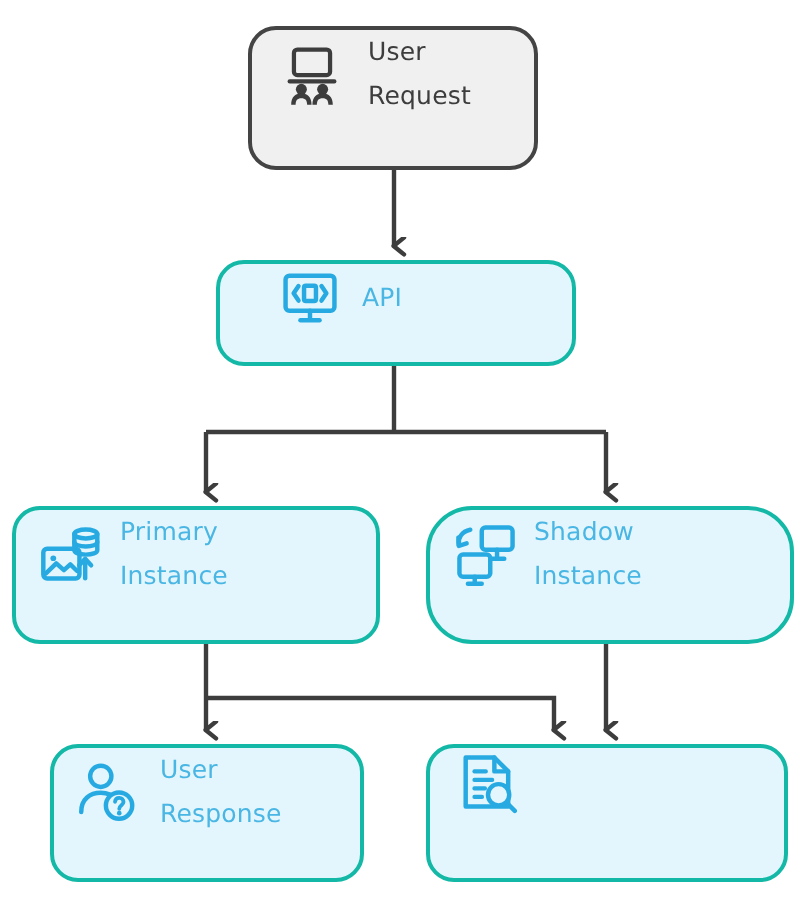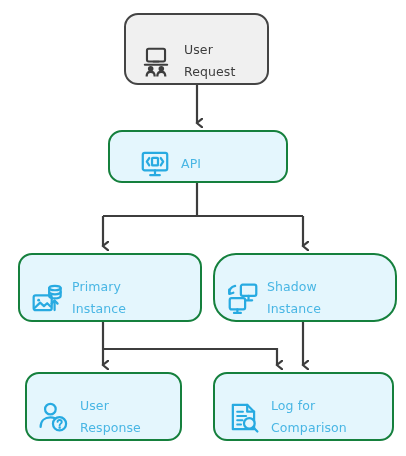--- a/index.html
+++ b/index.html
@@ -27,21 +27,21 @@
     top: 0;
     width: 406px;
     height: 456px;
     pointer-events: none;
   }
   .node {
     position: absolute;
     box-sizing: border-box;
     border-radius: 14px;
     display: flex;
-    align-items: flex-end;
+    align-items: flex-start;
     justify-content: flex-start;
   }
   .node-inner {
     display: flex;
     align-items: center;
     gap: 7px;
     padding-left: 11px;
   }
   .node-icon {
     flex: 0 0 auto;
@@ -51,37 +51,37 @@
   }
   .node-label {
     font-size: 12.5px;
     line-height: 22px;
     white-space: pre-line;
     letter-spacing: 0.1px;
   }
   
   .node.accent {
     background: #e4f6fd;
-    border: 2px solid #15803d;
+    border: 2px solid #14b8a6;
   }
   .node.accent .node-label {
     color: #49b6e4;
   }
   
   .node.neutral {
     background: #f0f0f0;
     border: 2px solid #444444;
   }
   .node.neutral .node-label {
     color: #3d3d3d;
   }
   
   #node-user-request { left: 124px; top: 13px;  width: 145px; height: 72px; }
   #node-api          { left: 108px; top: 130px; width: 180px; height: 53px; }
-  #node-primary      { left: 18px;  top: 253px; width: 184px; height: 69px; }
+  #node-primary      { left: 6px;  top: 253px; width: 184px; height: 69px; }
   #node-shadow       { left: 213px; top: 253px; width: 184px; height: 69px; border-radius: 23px; }
   #node-response     { left: 25px;  top: 372px; width: 157px; height: 69px; }
   #node-log          { left: 213px; top: 372px; width: 181px; height: 69px; }
   #node-api .node-inner { padding-left: 28px; gap: 9px; }
   #node-user-request .node-inner { padding-left: 13px; gap: 11px; }
   #node-log .node-inner { padding-left: 12px; gap: 10px; }
   #node-response .node-inner { padding-left: 10px; gap: 9px; }
 </style>
 </head>
 <body>
@@ -212,18 +212,16 @@
           <path d="M5.5,4.5 L19.0,4.5 L25.5,11.0 L25.5,27.5 L5.5,27.5 Z"></path>
           <path d="M19.0,4.5 L19.0,11.0 L25.5,11.0"></path>
           <path d="M9.6,11.0 L15.0,11.0" stroke-width="1.9"></path>
           <path d="M9.6,15.0 L18.0,15.0" stroke-width="1.9"></path>
           <path d="M9.6,19.0 L14.6,19.0" stroke-width="1.9"></path>
           <path d="M9.6,23.0 L13.2,23.0" stroke-width="1.9"></path>
           <circle cx="21.0" cy="22.0" r="5.0" fill="#e4f6fd"></circle>
           <path d="M24.7,25.7 L28.6,29.6"></path>
         </g>
       </svg>
-      <span class="node-label">Log for
-Comparison</span>
     </div>
   </div>
 
 </div>
 
 </body></html>

